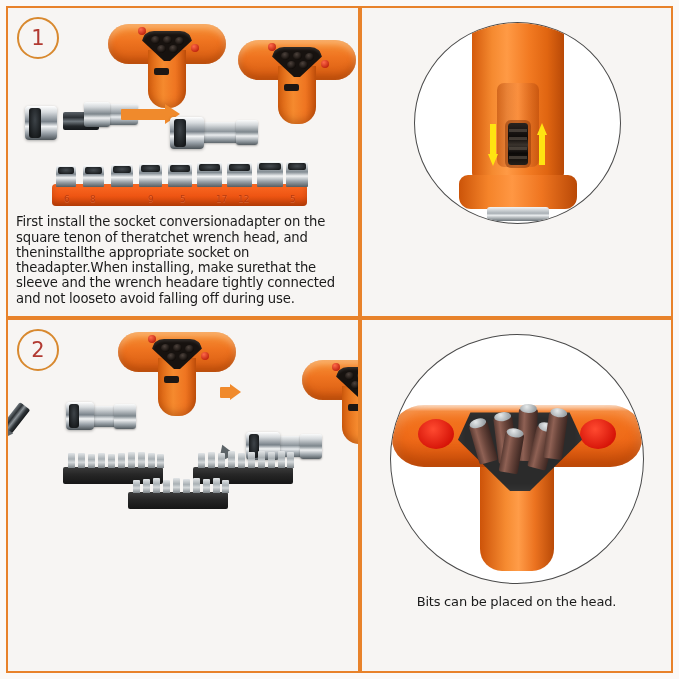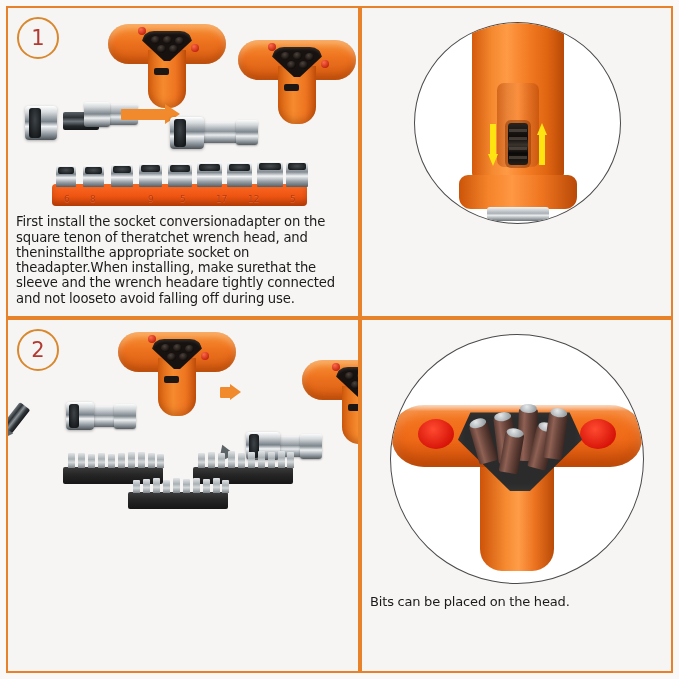--- a/index.html
+++ b/index.html
@@ -18,21 +18,21 @@
   .badge{position:absolute;left:9px;top:9px;width:38px;height:38px;border:2px solid #d8892f;border-radius:50%;
          display:flex;align-items:center;justify-content:center;color:#b23a32;font-size:21px;
          font-family:"DejaVu Sans","Liberation Sans",sans-serif;background:transparent;z-index:40;}
 
   
   .caption{position:absolute;left:0;right:0;padding:0 8px;box-sizing:border-box;color:#1a1a1a;
            font-size:13.2px;line-height:15.3px;letter-spacing:-0.15px;word-spacing:-0.3px;}
   .cap1{bottom:10px;margin-top:37px;}
   .cap2{bottom:6px;}
   .cap3{bottom:22px;}
-  .cap4{bottom:62px;font-size:13px;}
+  .cap4{bottom:62px;text-align:center;font-size:13px;}
 
   
   .art{position:absolute;left:0;top:0;right:0;bottom:0;}
 
   
   
   .wrench{position:absolute;}
   .handle{position:absolute;width:118px;height:88px;}
   .handle .bar{position:absolute;left:0;top:0;width:118px;height:40px;border-radius:21px/20px;
                background:linear-gradient(180deg,#f79338 0%,#ef7420 42%,#d4590f 100%);
@@ -188,21 +188,21 @@
           <div class="slot"></div>
         </div>
       </div>
 
       <div class="rail" style="left:44px;top:176px;width:255px;height:22px;">
         <span class="num" style="left:12px;">6</span>
         <span class="num" style="left:38px;">8</span>
         <span class="num" style="left:96px;">9</span>
         <span class="num" style="left:128px;">5</span>
         <span class="num" style="left:164px;">17</span>
-        <span class="num" style="left:196px;margin-top:8px;">12</span>
+        <span class="num" style="left:186px;margin-top:8px;">12</span>
         <span class="num" style="left:238px;">5</span>
       </div>
       <div class="railsock" style="left:48px;top:157px;width:20px;height:22px;">
           <div class="b"></div>
         </div>
       <div class="railsock" style="left:75px;top:157px;width:21px;height:22px;">
           <div class="b"></div>
         </div>
       <div class="railsock" style="left:103px;top:156px;width:22px;height:23px;">
           <div class="b"></div>

